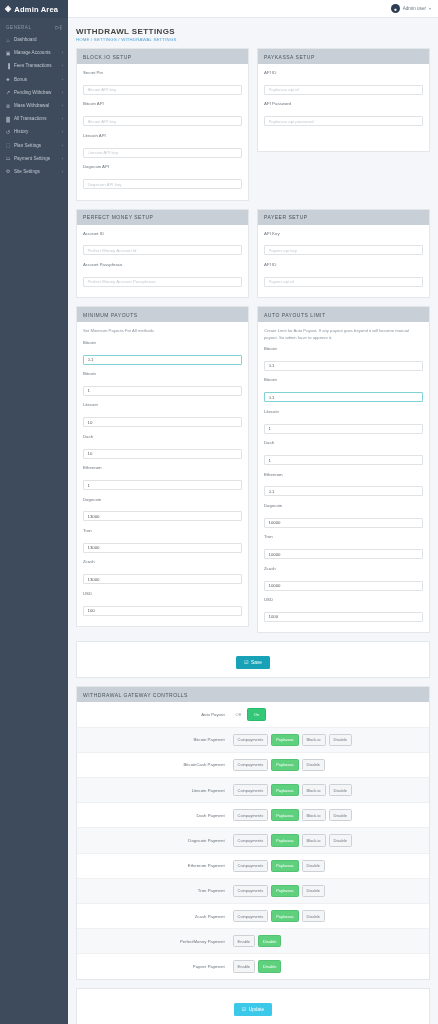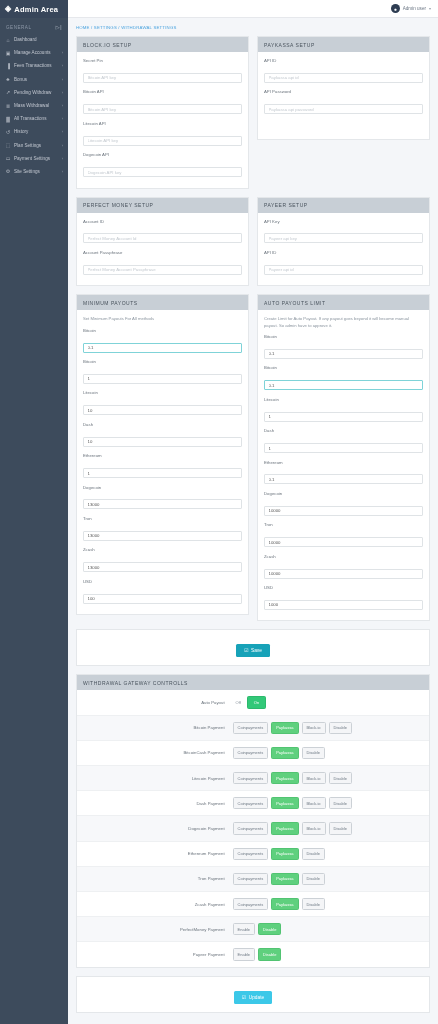--- a/index.html
+++ b/index.html
@@ -207,20 +207,21 @@
     <div class="topbar">
       <div class="user-box">
         <span class="avatar">●</span>
         <span class="user-name">Admin user</span>
         <span class="caret">▾</span>
       </div>
     </div>
 
     <div class="content">
 
+      <div class="page-title">WITHDRAWL SETTINGS</div>
       <div class="crumb">HOME / SETTINGS / WITHDRAWAL SETTINGS</div>
 
       <div class="row2">
         <div class="col">
           <div class="card">
             <div class="card-head">BLOCK.IO SETUP</div>
             <div class="card-body" id="blockio-body">
                 <div class="fg"><label>Secret Pin</label><input class="input" type="text" placeholder="Bitcoin API key" value="" style=""></div>
                 <div class="fg"><label>Bitcoin API</label><input class="input" type="text" placeholder="Bitcoin API key" value="" style=""></div>
                 <div class="fg"><label>Litecoin API</label><input class="input" type="text" placeholder="Litecoin API key" value="" style=""></div>

